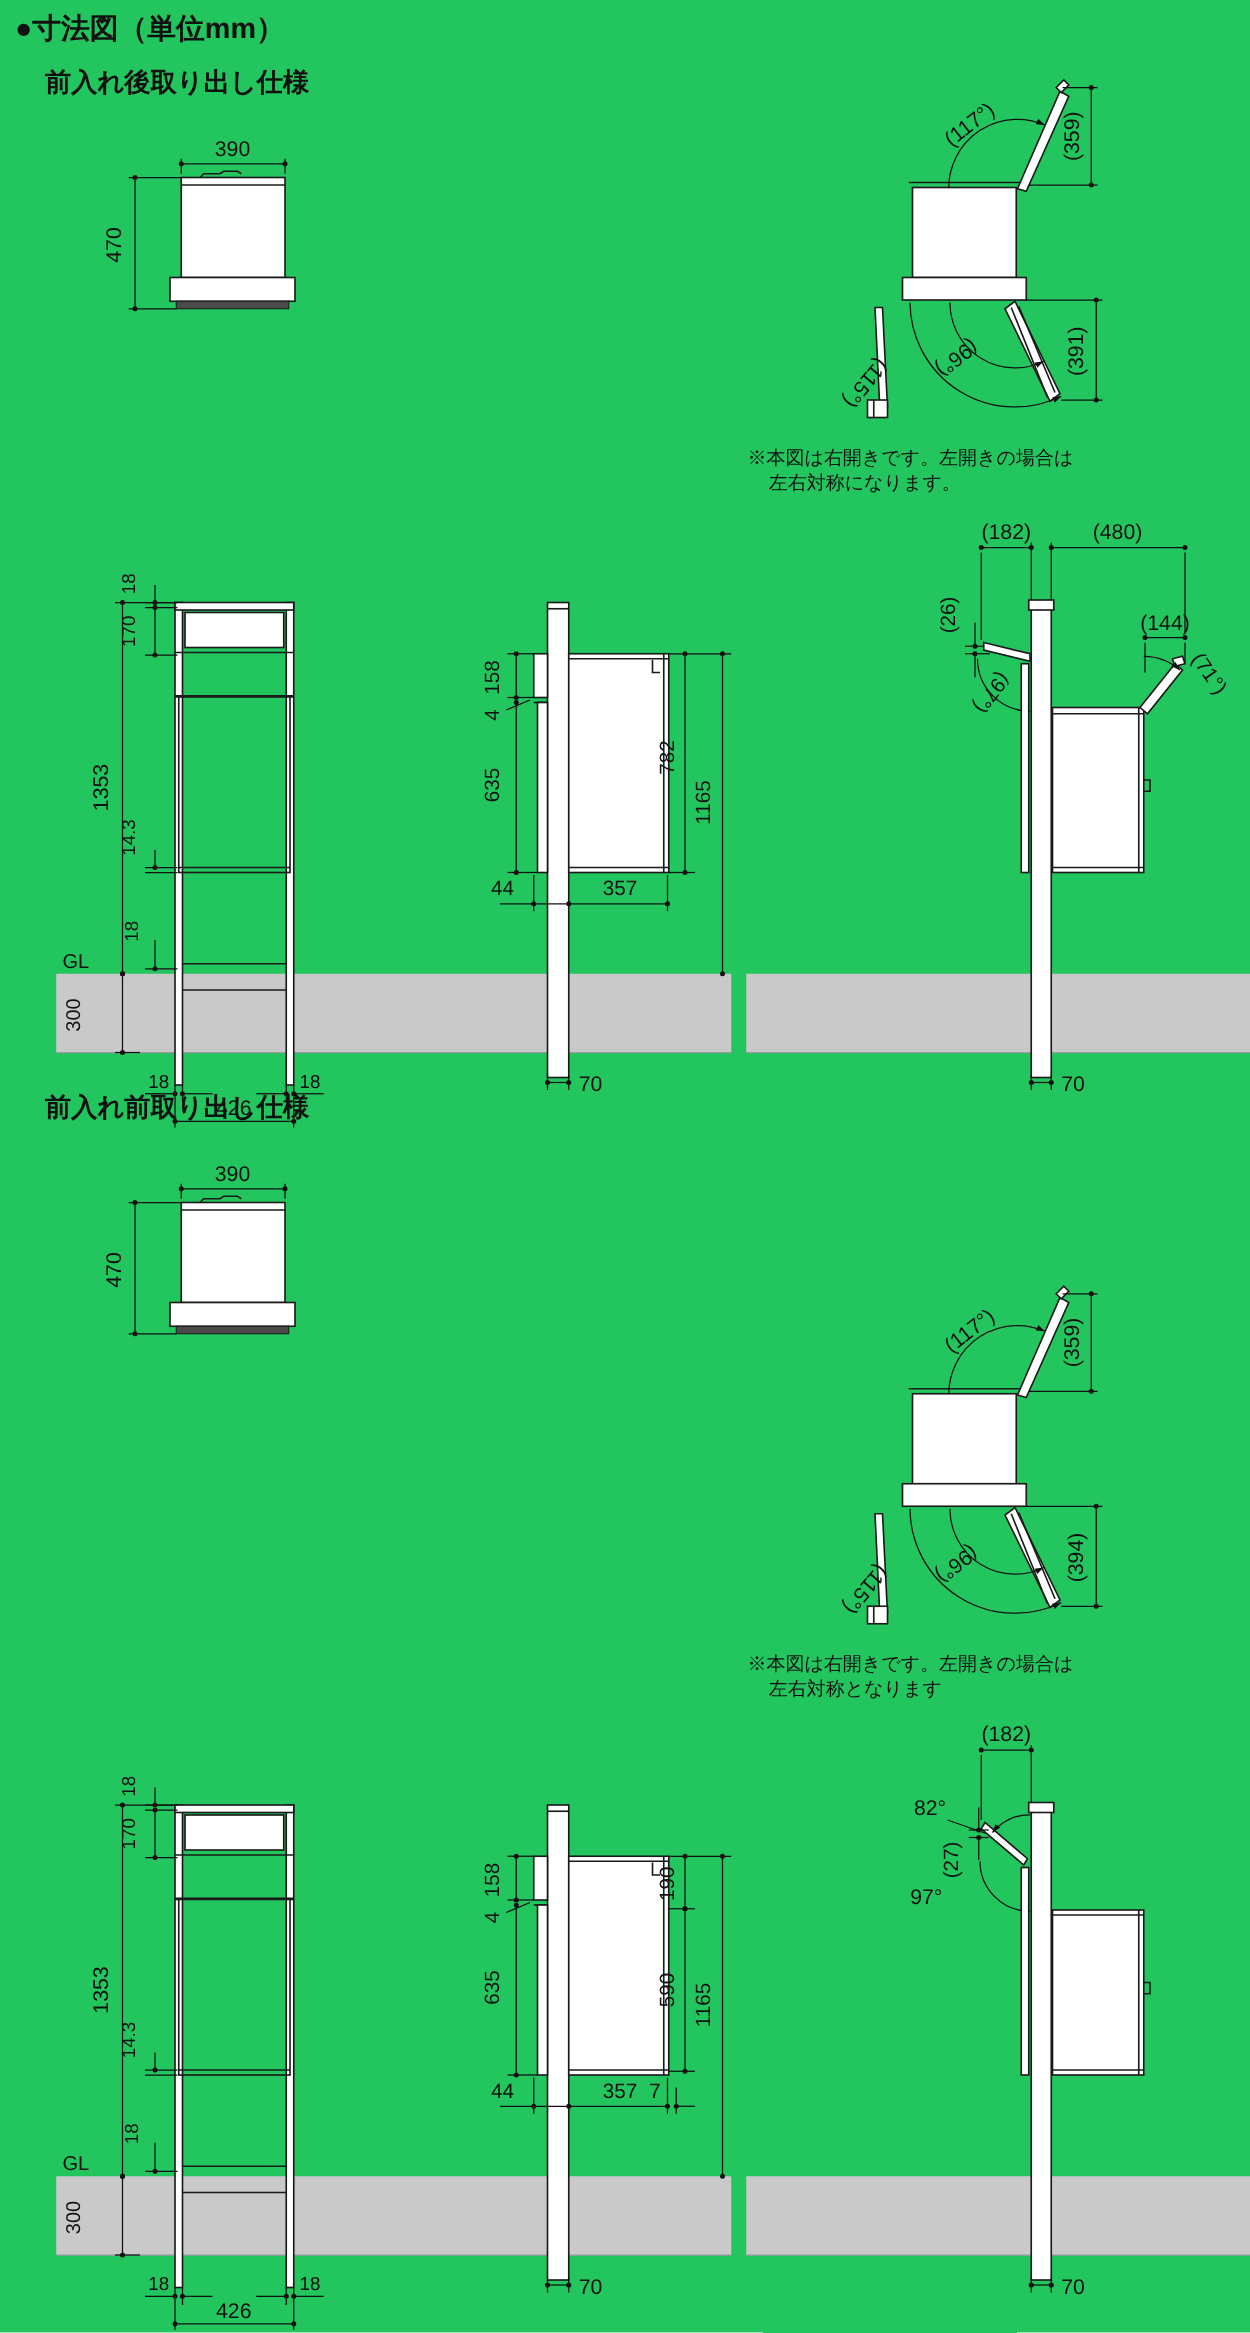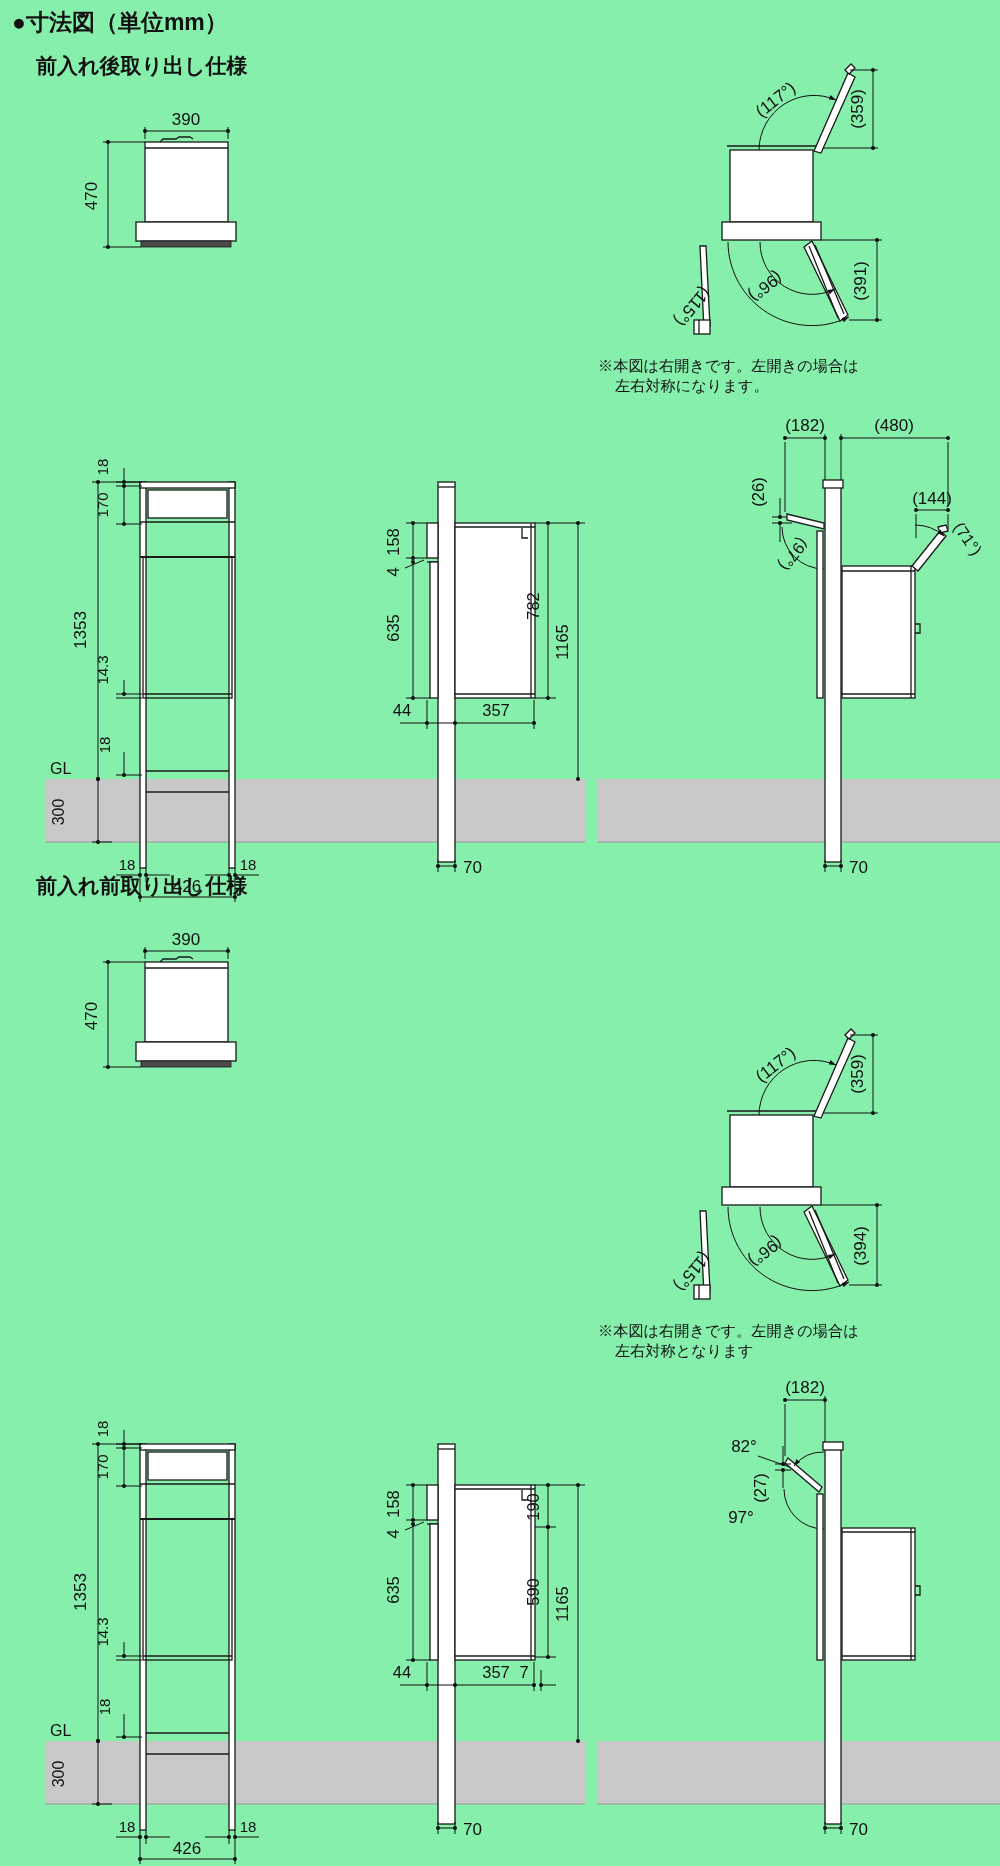--- a/index.html
+++ b/index.html
@@ -1,16 +1,16 @@
 <!DOCTYPE html>
 <html><head>
 <meta charset="utf-8">
 <style>
   html,body{margin:0;padding:0;background:#fff;}
-  .page{position:relative;width:1000px;height:1866px;background:#86efac;font-family:"Liberation Sans",sans-serif;}
+  .page{position:relative;width:1000px;height:1866px;background:#22c55e;font-family:"Liberation Sans",sans-serif;}
   svg{display:block;}
   text{fill:#111;font-family:"Liberation Sans",sans-serif;}
   .ln{stroke:#1a1a1a;stroke-width:1.3;fill:none;}
   .lw{stroke:#1a1a1a;stroke-width:1.3;fill:#fff;}
   .hv{stroke:#1a1a1a;stroke-width:2.2;fill:none;}
   .dm{stroke:#111;stroke-width:1;fill:none;}
   .gf{fill:#c9c9c9;stroke:none;}
   .df{fill:#4a4a4a;stroke:#1a1a1a;stroke-width:0.8;}
   .tx{font-size:16.5px;}
   .tt{font-size:17px;}

